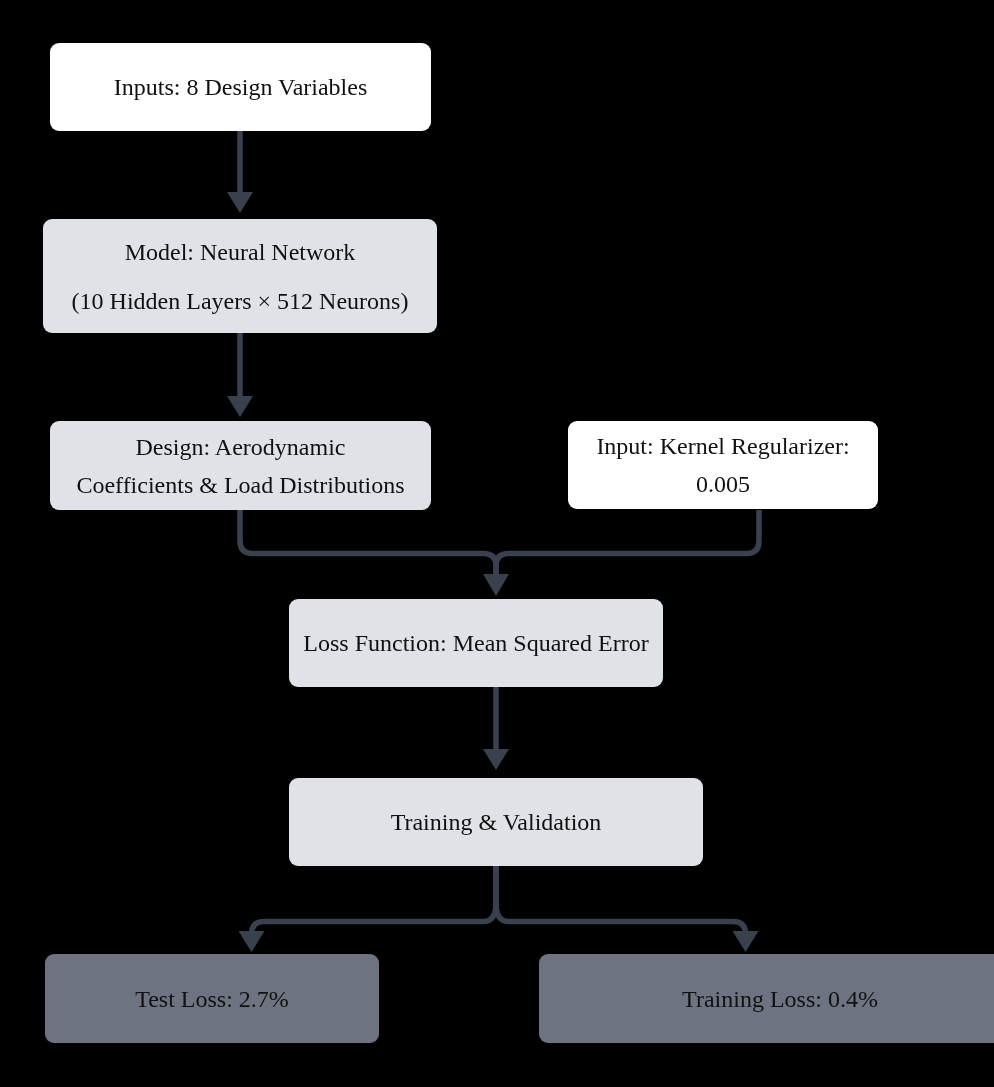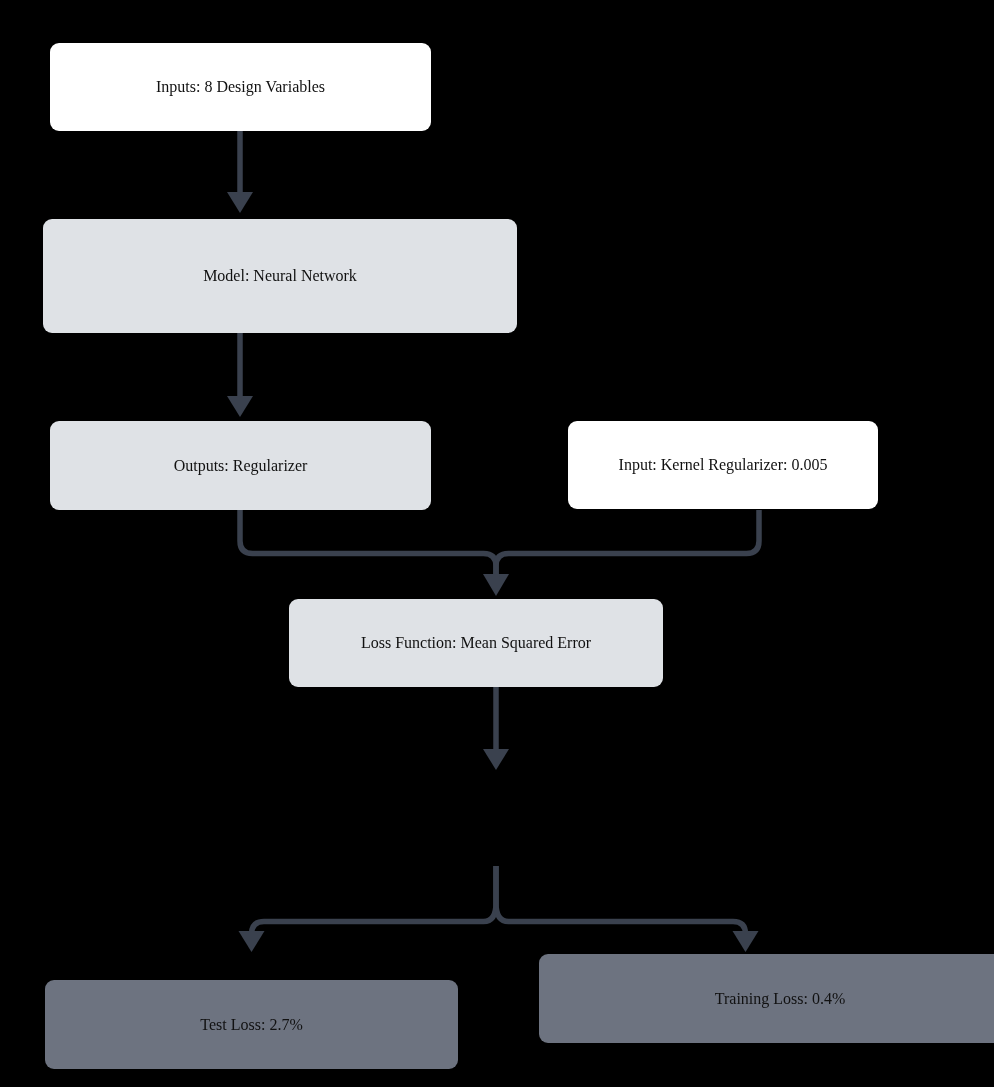--- a/index.html
+++ b/index.html
@@ -29,30 +29,30 @@
   #edges polygon { fill: var(--edge); stroke: none; }
   .node {
     position: absolute;
     display: flex;
     flex-direction: column;
     align-items: center;
     justify-content: center;
     text-align: center;
     border-radius: 9px;
     color: var(--text);
-    font-size: 16px;
+    font-size: 24px;
     line-height: 38px;
   }
   #n-inputs    { left: 50px;  top: 43px;  width: 381px; height: 88px;  background: var(--node-white); }
-  #n-model     { left: 43px;  top: 219px; width: 474px; height: 114px; background: var(--node-light); gap: 11px; }
+  #n-model     { left: 43px;  top: 219px; width: 394px; height: 114px; background: var(--node-light); gap: 11px; }
   #n-outputs   { left: 50px;  top: 421px; width: 381px; height: 89px;  background: var(--node-light); }
   #n-kernel    { left: 568px; top: 421px; width: 310px; height: 88px;  background: var(--node-white); }
   #n-loss      { left: 289px; top: 599px; width: 374px; height: 88px;  background: var(--node-light); }
   #n-training  { left: 289px; top: 778px; width: 414px; height: 88px;  background: var(--node-light); }
-  #n-testloss  { left: 45px;  top: 980px; width: 413px; height: 89px;  background: var(--node-dark); }
+  #n-testloss  { left: 45px;  top: 954px; width: 334px; height: 89px;  background: var(--node-dark); }
   #n-trainloss { left: 539px; top: 954px; width: 482px; height: 89px;  background: var(--node-dark); }
 </style>
 </head>
 <body>
 
 <div id="canvas">
 
   <svg id="edges" viewBox="0 0 994 1087" xmlns="http://www.w3.org/2000/svg">
 
     <path d="M240,131 L240,194"></path>
@@ -75,34 +75,39 @@
     <path d="M496,866 L496,903 Q496,921.5 508.5,921.5 L733,921.5 Q745.5,921.5 745.5,934"></path>
     <polygon points="732.5,931 758.5,931 745.5,952"></polygon>
   </svg>
 
   <div class="node" id="n-inputs">
     <span>Inputs: 8 Design Variables</span>
   </div>
 
   <div class="node" id="n-model">
     <span>Model: Neural Network</span>
+    <span>(10 Hidden Layers × 512 Neurons)</span>
   </div>
 
   <div class="node" id="n-outputs">
-    <span>Outputs: Regularizer</span>
+    <span>Design: Aerodynamic</span>
+    <span>Coefficients &amp; Load Distributions</span>
   </div>
 
   <div class="node" id="n-kernel">
     <span>Input: Kernel Regularizer: 0.005</span>
   </div>
 
   <div class="node" id="n-loss">
     <span>Loss Function: Mean Squared Error</span>
   </div>
 
+  <div class="node" id="n-training">
+    <span>Training &amp; Validation</span>
+  </div>
 
   <div class="node" id="n-testloss">
     <span>Test Loss: 2.7%</span>
   </div>
 
   <div class="node" id="n-trainloss">
     <span>Training Loss: 0.4%</span>
   </div>
 
 </div>

